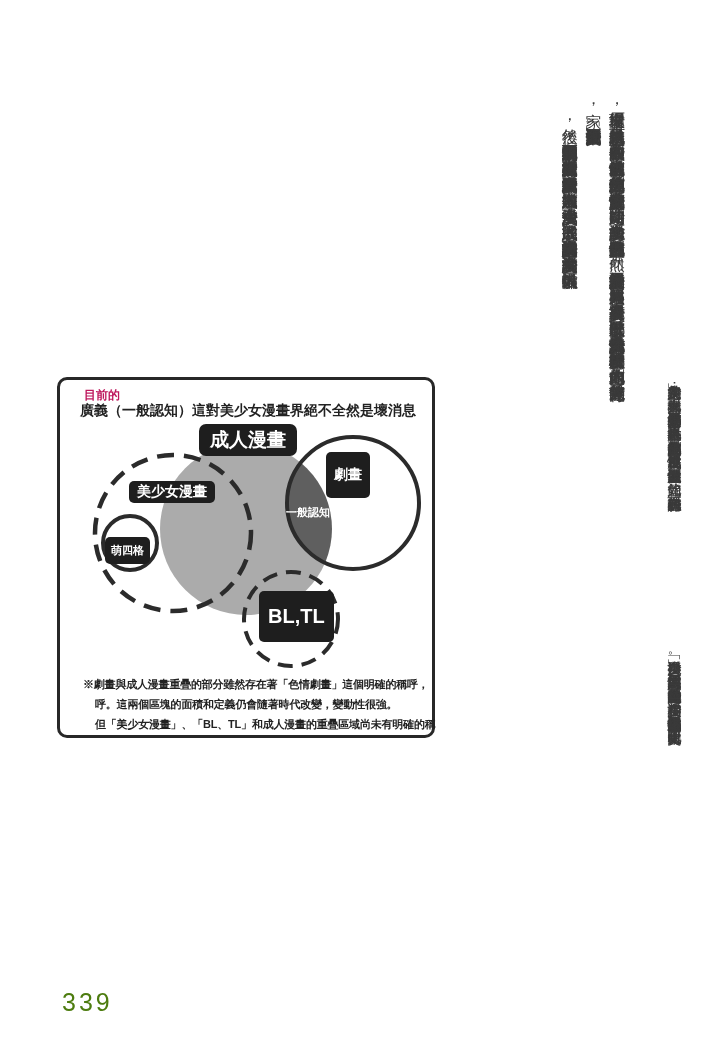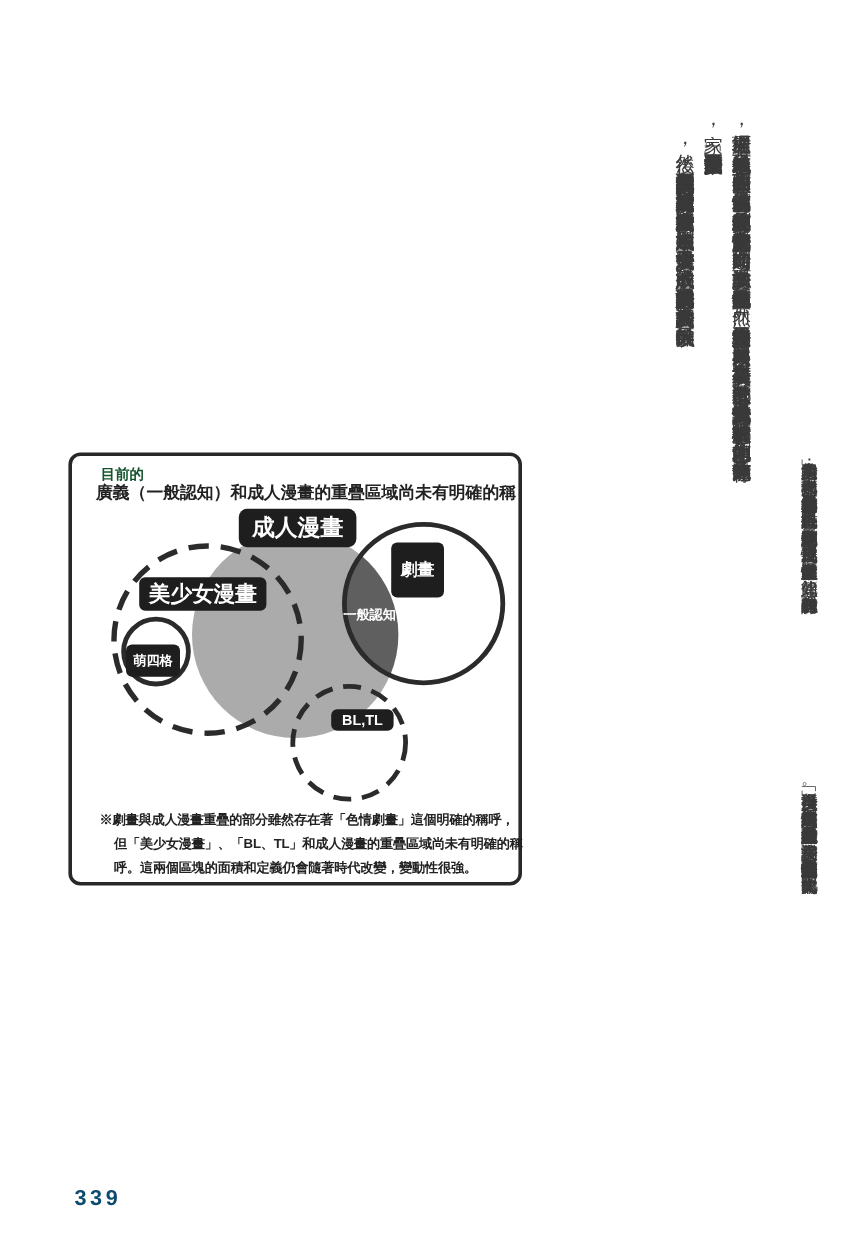--- a/index.html
+++ b/index.html
@@ -29,67 +29,67 @@
   #right-lower{top:650px;}
 
   
   .figure{
     position:absolute; left:57px; top:377px; width:378px; height:361px;
     border:3px solid #282828; border-radius:10px; background:#ffffff;
     box-sizing:border-box;
   }
   .fig-super{
     position:absolute; left:24px; top:7px;
-    font-size:12px; font-weight:bold; color:#14532d;
+    font-size:12px; font-weight:bold; color:#be185d;
   }
   .fig-title{
     position:absolute; left:20px; top:22px; width:348px;
     font-size:14px; font-weight:bold; color:#222; letter-spacing:0;
     white-space:nowrap;
   }
   .venn{position:absolute; left:0; top:40px;}
   .vlabel{
     position:absolute; background:#1e1e1e; color:#fff; font-weight:bold;
     border-radius:5px; text-align:right; white-space:nowrap;
   }
   .vlabel.adult  {left:139px; top:44px;  font-size:19px; padding:3px 11px; border-radius:7px;}
   .vlabel.gekiga {left:266px; top:72px;  font-size:14px; padding:14px 8px;}
-  .vlabel.bishoujo{left:56px; top:101px; font-size:18px; padding:2px 8px;}
+  .vlabel.bishoujo{left:69px; top:101px; font-size:14px; padding:2px 8px;}
   .vlabel.moe    {left:45px;  top:157px; font-size:11px; padding:6px 6px;}
-  .vlabel.bltl   {left:216px; top:211px; font-size:12px; padding:2px 9px;}
+  .vlabel.bltl   {left:199px; top:211px; font-size:20px; padding:14px 9px;}
   .vlabel.ero{
     background:transparent; left:226px; top:125px; font-size:11px;
     padding:0; border-radius:0; font-weight:bold;
   }
   .fig-note{
     position:absolute; left:23px; top:294px; width:352px;
     font-size:11px; line-height:20px; font-weight:bold; color:#222;
     letter-spacing:-0.2px;
   }
   .fig-note .nline{display:block; white-space:nowrap;}
   .fig-note .nline.hang{padding-left:12px;}
 
   .pageno{
     position:absolute; left:62px; top:988px;
-    font-size:18px; font-weight:bold; color:#0c4a6e; letter-spacing:3px;
+    font-size:25px; font-weight:normal; color:#4d7c0f; letter-spacing:3px;
   }
 </style>
 </head>
 <body>
 
 <div class="page">
 
   <div id="top-text" class="vtext">
     <p>從市場原理來看，這也是早就可以預見的結果。而在那些脫穎而出的作家中，最有代表性的當屬森山塔了。他連續創作了數部火紅大賣的作品，奠定了美少女漫畫要色情才會賣的大潮流。而從這時期開始，美少女漫畫誌的封面，也逐漸被以色情為賣點的作品占據。然而，這對美少女漫畫界絕不全然是壞消息。因為業界興盛起來後，就跟從前「只要有美少女登場，畫什麼都可以」的狀況一樣，美少女漫畫雜誌變成了只要加入色情元素，不管畫什麼都可以的漫畫實驗場。如此自由的創作天地，孕育了無數充滿才能的作家，更使「美少女漫畫」逐漸成長為更大的類別。</p>
     <p class="indent">然後，在九〇年代初葉的大規模漫畫管制運動影響下，成人漫畫出版商開始自行在封面加上「成人標籤」後，「美少女漫畫」便漸漸被當成專門給大人看，成人導向的漫畫類別，演變成今天「美少女漫畫」＝「成人漫畫」的狀態。不如說現在會說「美少女漫畫」這個詞的人愈來愈少。今天「美少女漫畫」一詞的意義，以大幅偏離最早「以</p>
   </div>
 
   <div class="figure">
     <div class="fig-super">目前的</div>
-    <div class="fig-title">廣義（一般認知）和成人漫畫的重疊區域尚未有明確的稱</div>
+    <div class="fig-title">廣義（一般認知）這對美少女漫畫界絕不全然是壞消息</div>
 
     <svg class="venn" width="378" height="254" viewBox="0 0 378 254">
       <defs>
         <clipPath id="grayClip">
             <circle cx="186" cy="109" r="86"></circle>
           </clipPath>
       </defs>
 
       <circle cx="186" cy="109" r="86" fill="#ababab"></circle>
 
@@ -106,22 +106,22 @@
 
     <div class="vlabel adult">成人漫畫</div>
     <div class="vlabel gekiga">劇畫</div>
     <div class="vlabel bishoujo">美少女漫畫</div>
     <div class="vlabel ero">一般認知</div>
     <div class="vlabel moe">萌四格</div>
     <div class="vlabel bltl">BL,TL</div>
 
     <div class="fig-note">
       <span class="nline">※劇畫與成人漫畫重疊的部分雖然存在著「色情劇畫」這個明確的稱呼，</span>
+      <span class="nline hang">呼。這兩個區塊的面積和定義仍會隨著時代改變，變動性很強。</span>
       <span class="nline hang">但「美少女漫畫」、「BL、TL」和成人漫畫的重疊區域尚未有明確的稱</span>
-      <span class="nline hang">呼。這兩個區塊的面積和定義仍會隨著時代改變，變動性很強。</span>
     </div>
   </div>
 
   <div id="right-upper" class="vtext right-col">
     <p>美少女為主角」的定義：不僅出現熟女和人妻，甚至連女人都不是的女裝男子都粉墨登場，畫風也不再限於動畫風格，連類似劇畫的寫實風作品也被納入，成長為重視「實用性（可尻性）」、以性愛為主體的巨大漫畫類型。儘管如此，現在仍有些雜誌的封面</p>
   </div>
 
   <div id="right-lower" class="vtext right-col">
     <p>以「美少女漫畫」自稱。這一方面或許是早期遺留的習慣，另一方面也可能是出於這些雜誌的製作者之矜持，相信「美少女漫畫」一詞，仍象徵著一個無法用「成人漫畫」這個單指男性向洩慾漫畫之框架完全容納、更巨大的日本文化吧。</p>
   </div>

